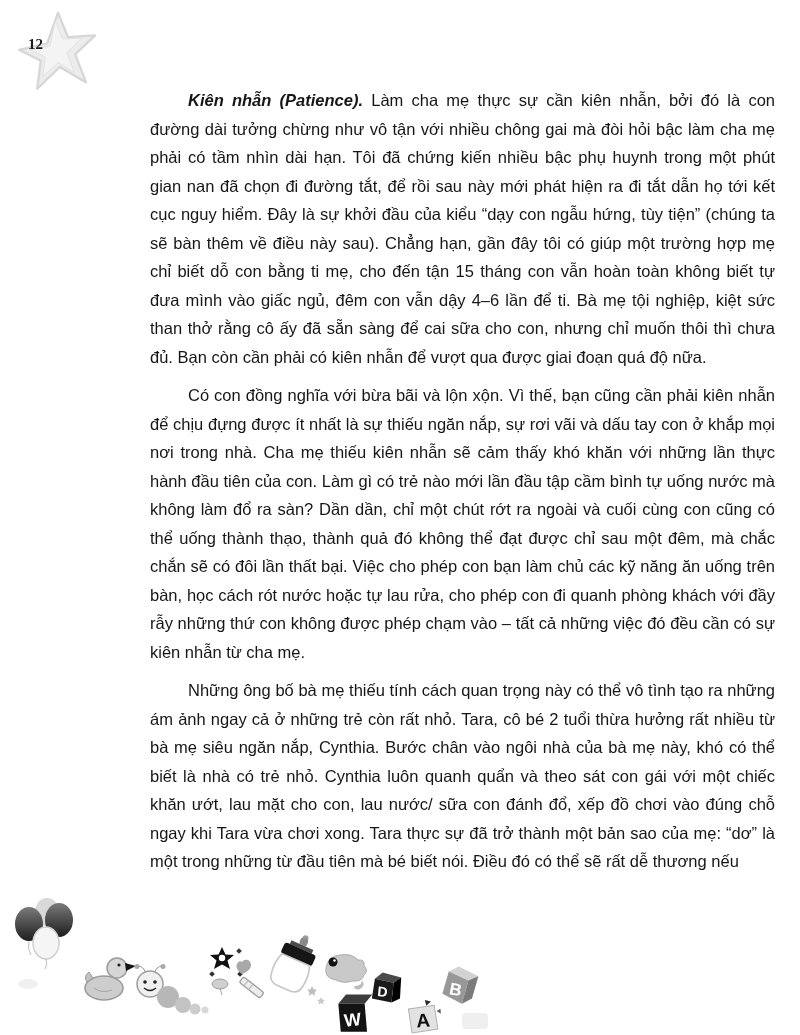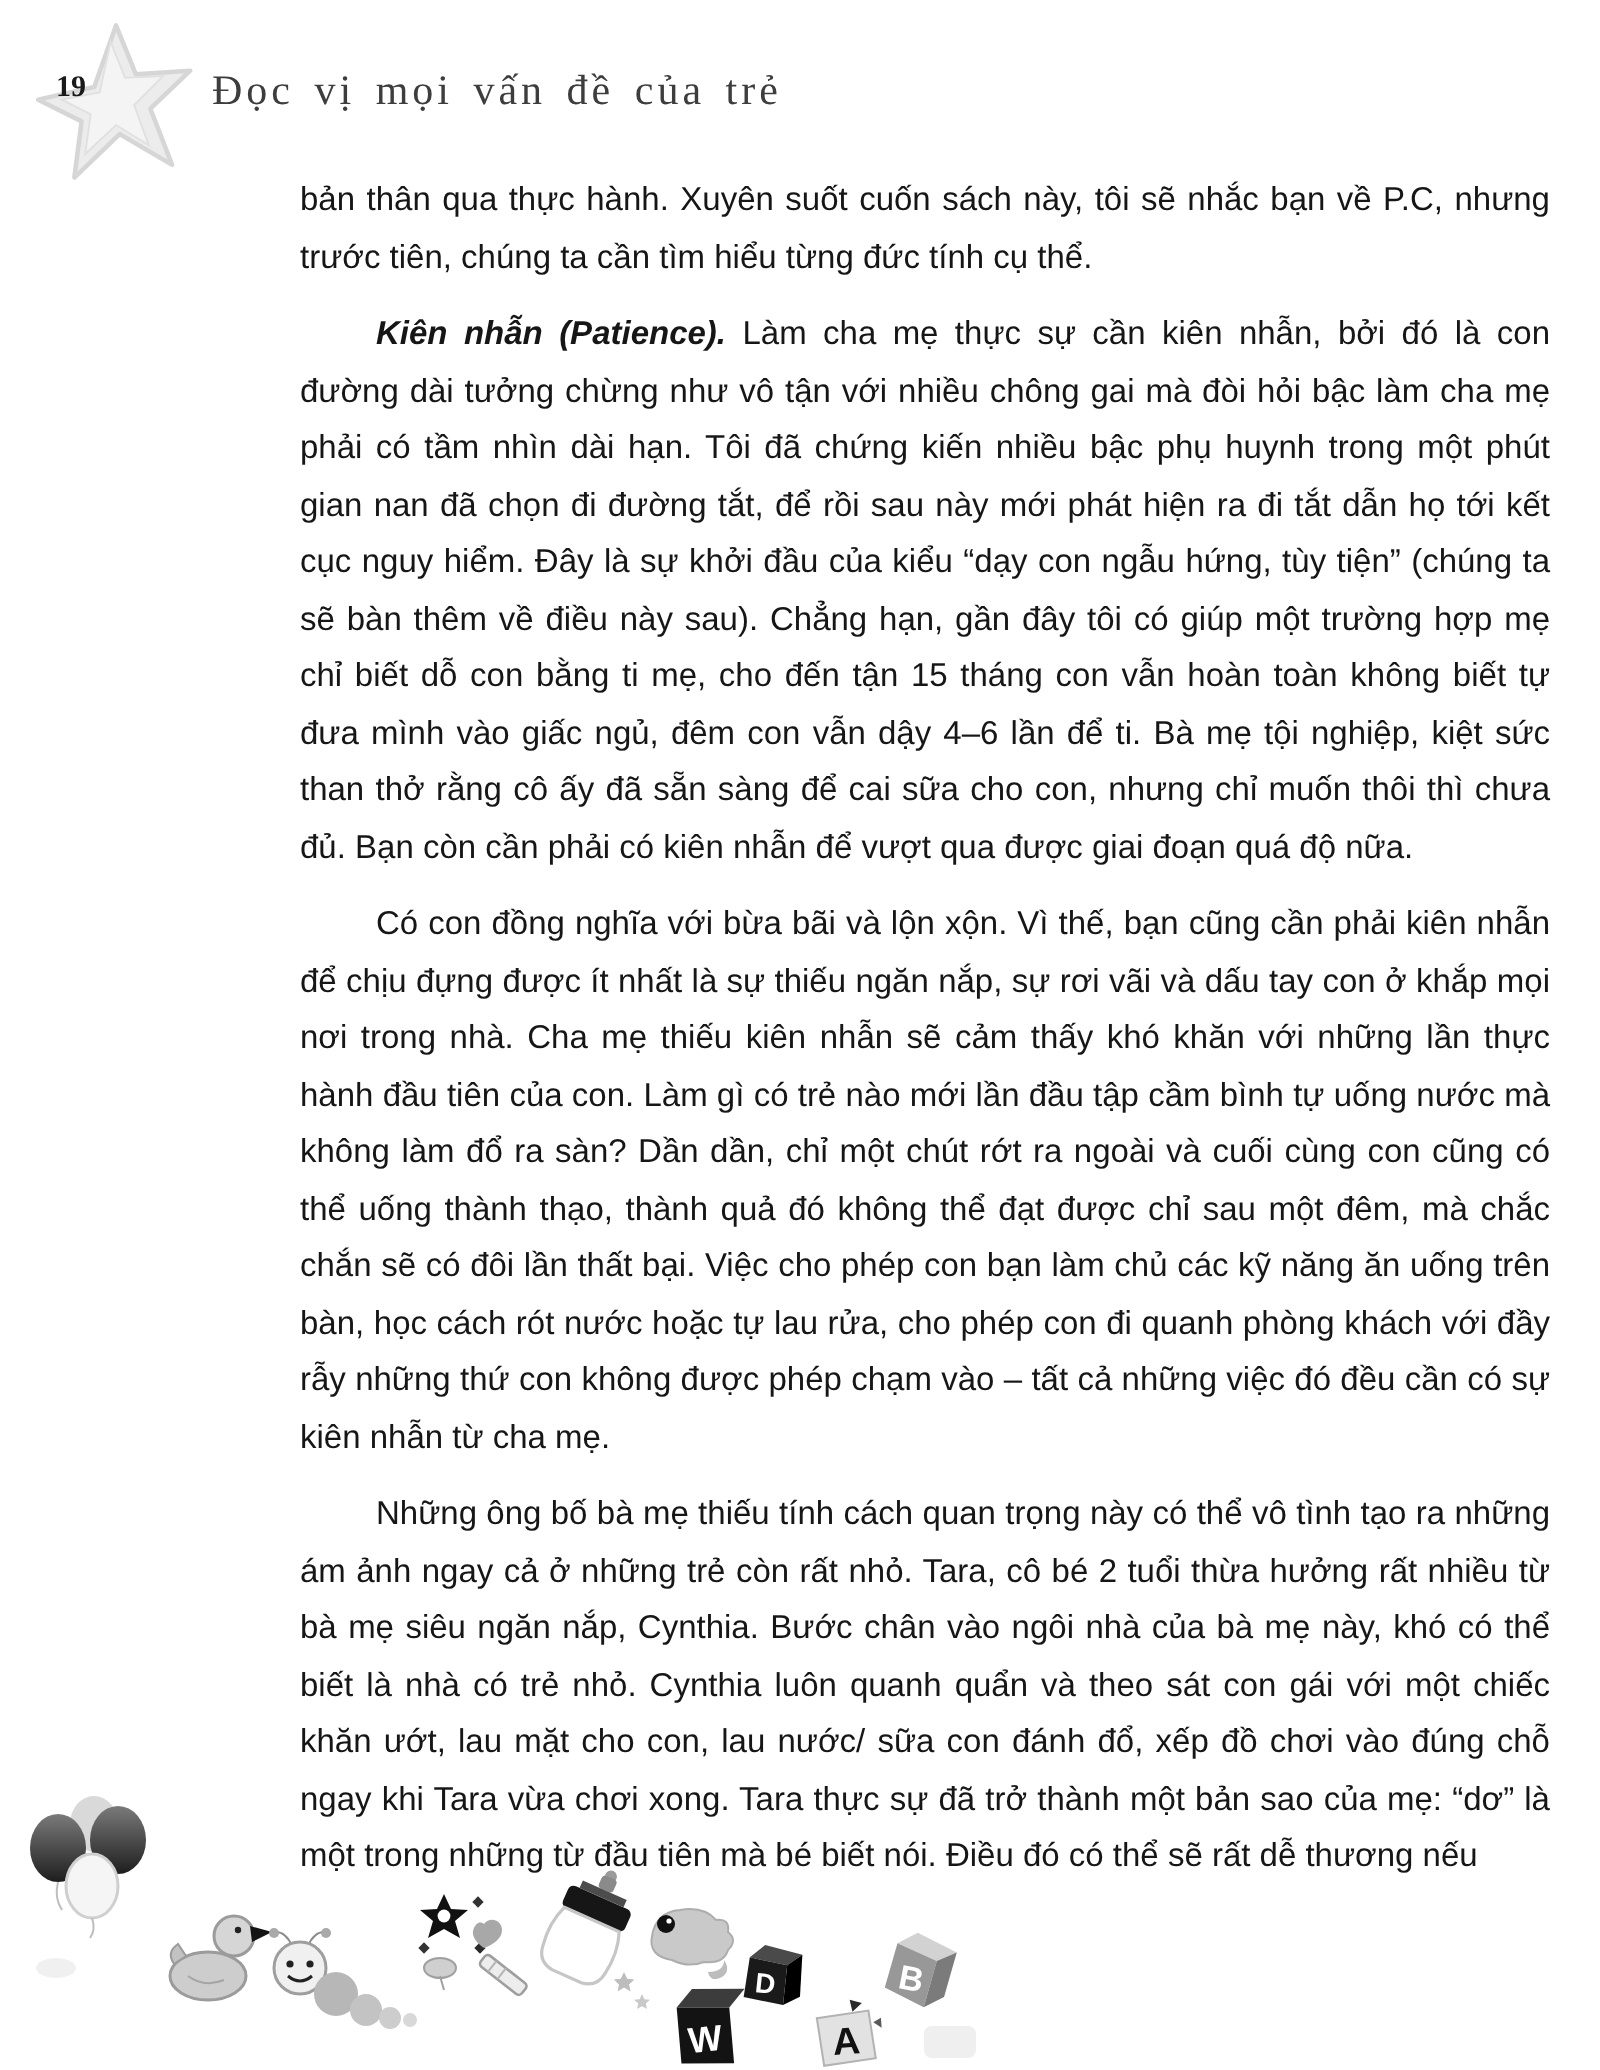--- a/index.html
+++ b/index.html
@@ -56,25 +56,23 @@
 </style>
 </head>
 <body>
 
 <div class="page">
 
   <svg class="header-star" viewBox="0 0 100 95">
     <path d="M50 3 L61 30 L91 28 L69 49 L81 80 L52 63 L27 87 L31 56 L7 44 L38 37 Z" fill="#ececec" stroke="#d6d6d6" stroke-width="2.5" stroke-linejoin="round"></path>
     <path d="M47 12 L55 32 L76 31 L60 47 L68 69 L50 58 L33 74 L36 52 L20 44 L41 40 Z" fill="#f4f4f4" stroke="#e0e0e0" stroke-width="1"></path>
   </svg>
-  <div class="page-number">19</div>
-  <div class="page-title">Đọc vị mọi vấn đề của trẻ</div>
+  <div class="page-number">12</div>
 
   <div class="content">
-      <p class="para">bản thân qua thực hành. Xuyên suốt cuốn sách này, tôi sẽ nhắc bạn về P.C, nhưng trước tiên, chúng ta cần tìm hiểu từng đức tính cụ thể.</p>
       <p class="para indent"><span class="lead">Kiên nhẫn (Patience). </span>Làm cha mẹ thực sự cần kiên nhẫn, bởi đó là con đường dài tưởng chừng như vô tận với nhiều chông gai mà đòi hỏi bậc làm cha mẹ phải có tầm nhìn dài hạn. Tôi đã chứng kiến nhiều bậc phụ huynh trong một phút gian nan đã chọn đi đường tắt, để rồi sau này mới phát hiện ra đi tắt dẫn họ tới kết cục nguy hiểm. Đây là sự khởi đầu của kiểu “dạy con ngẫu hứng, tùy tiện” (chúng ta sẽ bàn thêm về điều này sau). Chẳng hạn, gần đây tôi có giúp một trường hợp mẹ chỉ biết dỗ con bằng ti mẹ, cho đến tận 15 tháng con vẫn hoàn toàn không biết tự đưa mình vào giấc ngủ, đêm con vẫn dậy 4–6 lần để ti. Bà mẹ tội nghiệp, kiệt sức than thở rằng cô ấy đã sẵn sàng để cai sữa cho con, nhưng chỉ muốn thôi thì chưa đủ. Bạn còn cần phải có kiên nhẫn để vượt qua được giai đoạn quá độ nữa.</p>
       <p class="para indent">Có con đồng nghĩa với bừa bãi và lộn xộn. Vì thế, bạn cũng cần phải kiên nhẫn để chịu đựng được ít nhất là sự thiếu ngăn nắp, sự rơi vãi và dấu tay con ở khắp mọi nơi trong nhà. Cha mẹ thiếu kiên nhẫn sẽ cảm thấy khó khăn với những lần thực hành đầu tiên của con. Làm gì có trẻ nào mới lần đầu tập cầm bình tự uống nước mà không làm đổ ra sàn? Dần dần, chỉ một chút rớt ra ngoài và cuối cùng con cũng có thể uống thành thạo, thành quả đó không thể đạt được chỉ sau một đêm, mà chắc chắn sẽ có đôi lần thất bại. Việc cho phép con bạn làm chủ các kỹ năng ăn uống trên bàn, học cách rót nước hoặc tự lau rửa, cho phép con đi quanh phòng khách với đầy rẫy những thứ con không được phép chạm vào – tất cả những việc đó đều cần có sự kiên nhẫn từ cha mẹ.</p>
       <p class="para indent">Những ông bố bà mẹ thiếu tính cách quan trọng này có thể vô tình tạo ra những ám ảnh ngay cả ở những trẻ còn rất nhỏ. Tara, cô bé 2 tuổi thừa hưởng rất nhiều từ bà mẹ siêu ngăn nắp, Cynthia. Bước chân vào ngôi nhà của bà mẹ này, khó có thể biết là nhà có trẻ nhỏ. Cynthia luôn quanh quẩn và theo sát con gái với một chiếc khăn ướt, lau mặt cho con, lau nước/ sữa con đánh đổ, xếp đồ chơi vào đúng chỗ ngay khi Tara vừa chơi xong. Tara thực sự đã trở thành một bản sao của mẹ: “dơ” là một trong những từ đầu tiên mà bé biết nói. Điều đó có thể sẽ rất dễ thương nếu</p>
     </div>
 
   <svg class="deco d-balloons" width="68" height="100" viewBox="0 0 68 100">
     <defs>
       <linearGradient id="balg" x1="0" y1="0" x2="0" y2="1">
         <stop offset="0" stop-color="#7a7a7a"></stop>
           <stop offset="1" stop-color="#1e1e1e"></stop>

